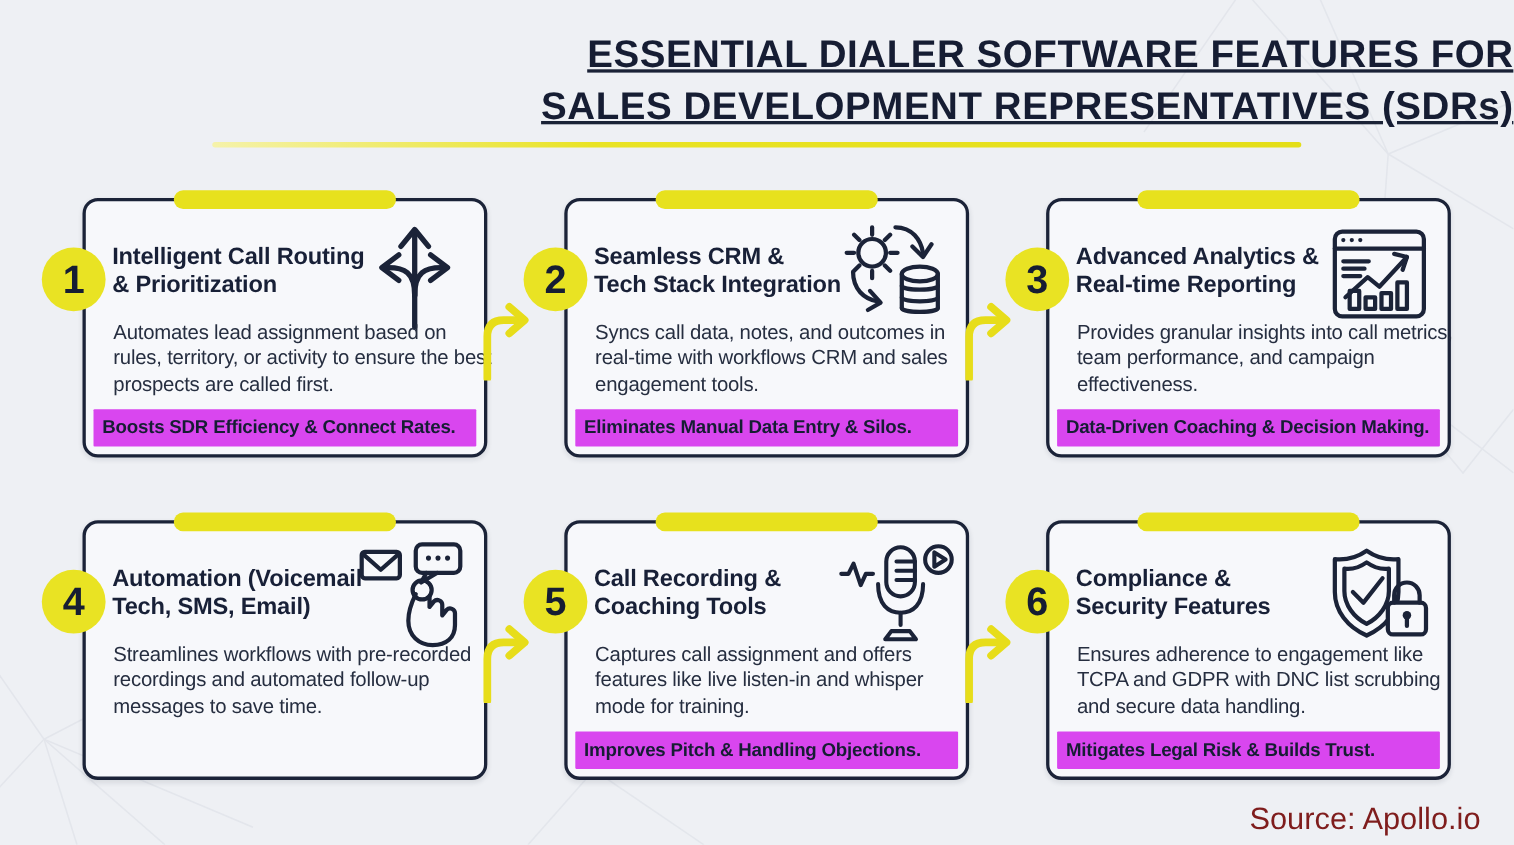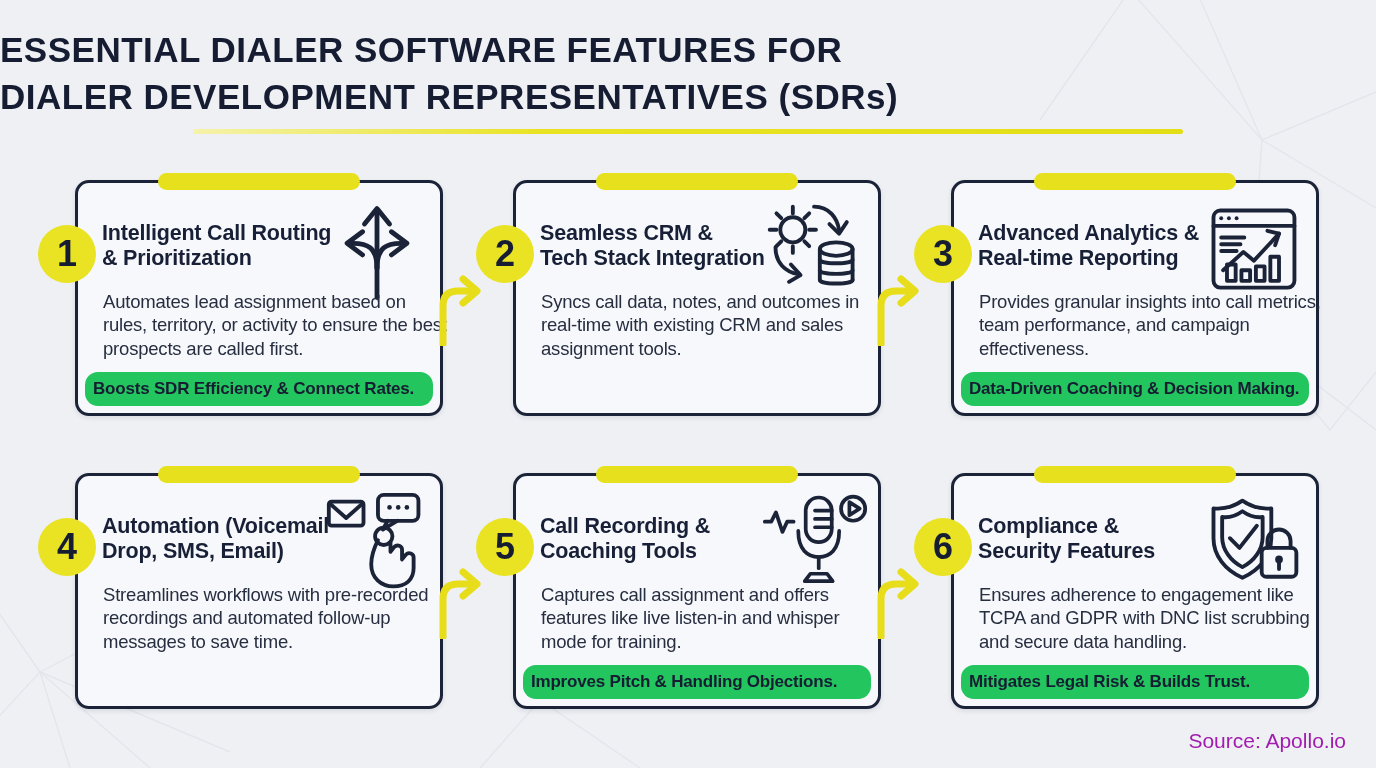--- a/index.html
+++ b/index.html
@@ -3,21 +3,21 @@
 <meta charset="utf-8">
 <style>
   html,body{margin:0;padding:0;}
   body{
     width:1376px;height:768px;overflow:hidden;position:relative;
     background:#eef0f4;
     font-family:"Liberation Sans", sans-serif;
     color:#1a2236;
   }
   .bg-pattern{position:absolute;inset:0;z-index:0;}
-  .header{position:absolute;top:26px;left:0;width:100%;text-align:left;z-index:2;}
+  .header{position:absolute;top:26px;left:0;width:100%;text-align:right;z-index:2;text-decoration:underline;}
   .header h1{
     margin:0;font-size:35px;line-height:47px;font-weight:bold;
     letter-spacing:.5px;color:#161d33;
   }
   .title-underline{
     margin:9px auto 0;width:990px;height:5px;border-radius:3px;
     background:linear-gradient(90deg,#f5f2aa 0%,#e9e324 35%,#e4de17 100%);
   }
   .card{
     position:absolute;width:368px;height:236px;box-sizing:border-box;
@@ -39,26 +39,26 @@
     letter-spacing:-.2px;white-space:pre-line;
   }
   .icon-wrap{position:absolute;top:12px;right:10px;width:106px;height:112px;display:flex;align-items:flex-start;justify-content:flex-end;}
   .icon-wrap svg{width:100%;height:100%;}
   .card-desc{
     position:absolute;left:25px;top:107px;width:346px;
     font-size:18.5px;line-height:1.27;color:#262e40;letter-spacing:-.2px;
   }
   .highlight{
     position:absolute;left:7px;right:7px;bottom:7px;box-sizing:border-box;
-    background:#22c55e;border-radius:13px;padding:7px 8px;
+    background:#d946ef;border-radius:1px;padding:7px 8px;
     font-size:17px;font-weight:bold;color:#161d33;letter-spacing:-.2px;white-space:nowrap;
   }
   .flow-arrow{position:absolute;width:52px;height:74px;z-index:4;}
   .source{
-    position:absolute;top:729px;right:30px;font-size:21px;color:#a21caf;z-index:2;
+    position:absolute;top:729px;right:30px;font-size:28px;color:#7f1d1d;z-index:2;
   }
   .ic{stroke:#1b2338;stroke-width:5;fill:none;stroke-linecap:round;stroke-linejoin:round;}
   .ic-thin{stroke:#1b2338;stroke-width:4;fill:none;stroke-linecap:round;stroke-linejoin:round;}
   .ic-fill{fill:#1b2338;stroke:none;}
 </style>
 </head>
 <body>
 
 <svg class="bg-pattern" viewBox="0 0 1376 768" xmlns="http://www.w3.org/2000/svg">
   <g stroke="#dcdfe6" stroke-width="1.4" fill="none" opacity="0.6">
@@ -72,21 +72,21 @@
     <path d="M40,672 L-10,726"></path>
     <path d="M40,672 L70,768"></path>
     <path d="M40,672 L150,768"></path>
     <path d="M40,672 L230,752"></path>
     <path d="M40,672 L150,615"></path>
     <path d="M480,768 L540,700 L640,768"></path>
   </g>
 </svg>
 
 <div class="header">
-  <h1><span>ESSENTIAL DIALER SOFTWARE FEATURES FOR</span><br><span>DIALER DEVELOPMENT REPRESENTATIVES (SDRs)</span></h1>
+  <h1><span>ESSENTIAL DIALER SOFTWARE FEATURES FOR</span><br><span>SALES DEVELOPMENT REPRESENTATIVES (SDRs)</span></h1>
   <div class="title-underline"></div>
 </div>
 
 <div class="card" style="left:75px;top:180px;">
   <div class="card-tab"></div>
   <div class="num-badge">1</div>
   <div class="card-title">Intelligent Call Routing
 &amp; Prioritization</div>
   <div class="icon-wrap">
     <svg viewBox="0 0 110 112">
@@ -120,21 +120,22 @@
         <path d="M14,52 C14,68 24,78 38,80"></path>
         <path d="M30,70 L40,81 L28,88"></path>
         <ellipse cx="77" cy="54" rx="17" ry="7"></ellipse>
         <path d="M60,54 L60,86 M94,54 L94,86"></path>
         <path d="M60,86 C60,91 94,91 94,86"></path>
         <path d="M60,65 C60,70 94,70 94,65"></path>
         <path d="M60,76 C60,81 94,81 94,76"></path>
       </g>
     </svg>
   </div>
-  <div class="card-desc">Syncs call data, notes, and outcomes in real-time with existing CRM and sales assignment tools.</div>
+  <div class="card-desc">Syncs call data, notes, and outcomes in real-time with workflows CRM and sales engagement tools.</div>
+  <div class="highlight">Eliminates Manual Data Entry &amp; Silos.</div>
 </div>
 
 <div class="card" style="left:951px;top:180px;">
   <div class="card-tab"></div>
   <div class="num-badge">3</div>
   <div class="card-title">Advanced Analytics &amp;
 Real-time Reporting</div>
   <div class="icon-wrap">
     <svg viewBox="0 0 110 112">
       <g class="ic-thin">
@@ -156,21 +157,21 @@
     </svg>
   </div>
   <div class="card-desc">Provides granular insights into call metrics, team performance, and campaign effectiveness.</div>
   <div class="highlight">Data-Driven Coaching &amp; Decision Making.</div>
 </div>
 
 <div class="card" style="left:75px;top:473px;">
   <div class="card-tab"></div>
   <div class="num-badge">4</div>
   <div class="card-title">Automation (Voicemail
-Drop, SMS, Email)</div>
+Tech, SMS, Email)</div>
   <div class="icon-wrap">
     <svg viewBox="0 0 110 112">
       <g class="ic-thin">
         <rect x="5" y="12" width="36" height="25" rx="3"></rect>
         <path d="M6,14 L23,29 L40,14"></path>
         <rect x="56" y="5" width="42" height="27" rx="6"></rect>
         <path d="M66,32 L61,41 L76,32"></path>
         <circle cx="62" cy="48" r="9"></circle>
         <path d="M56,52 C51,62 49,70 49,77 C49,91 59,100 72,100 C85,100 93,93 93,81 L93,70 C93,66 88,64 85,67 L81,72 L81,62 C81,58 76,56 73,59 L69,64 L69,54"></path>
       </g>

